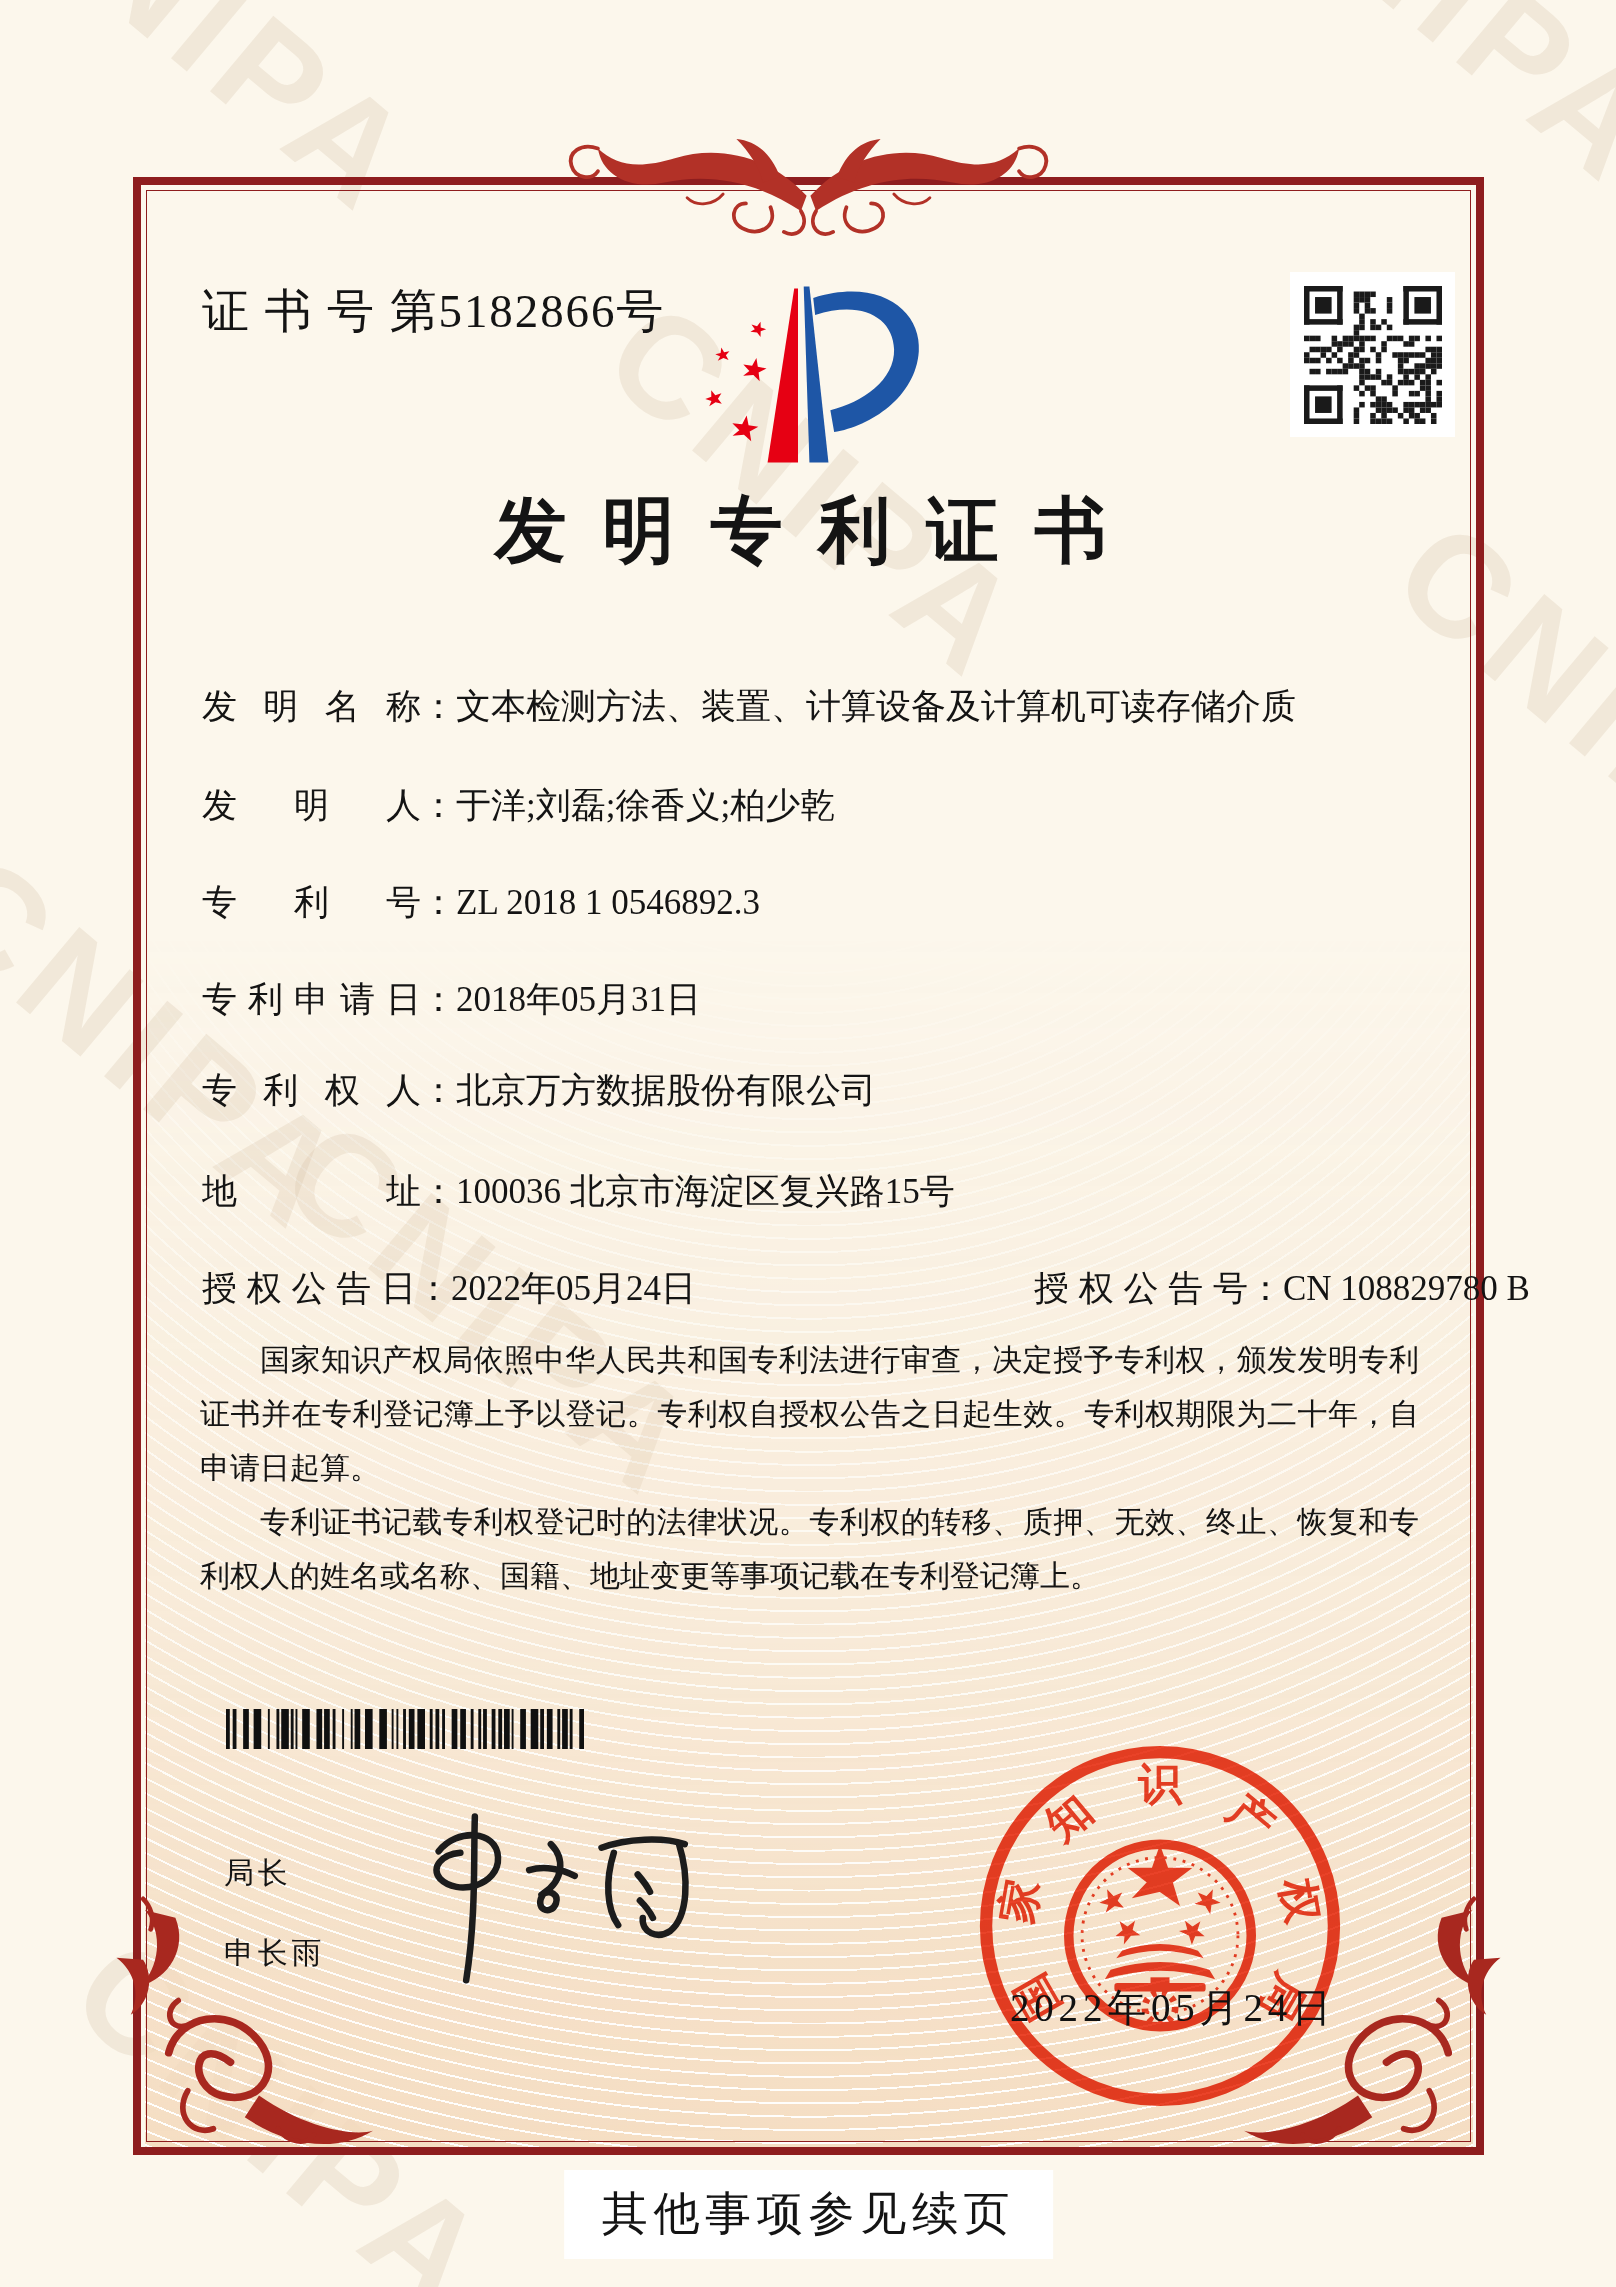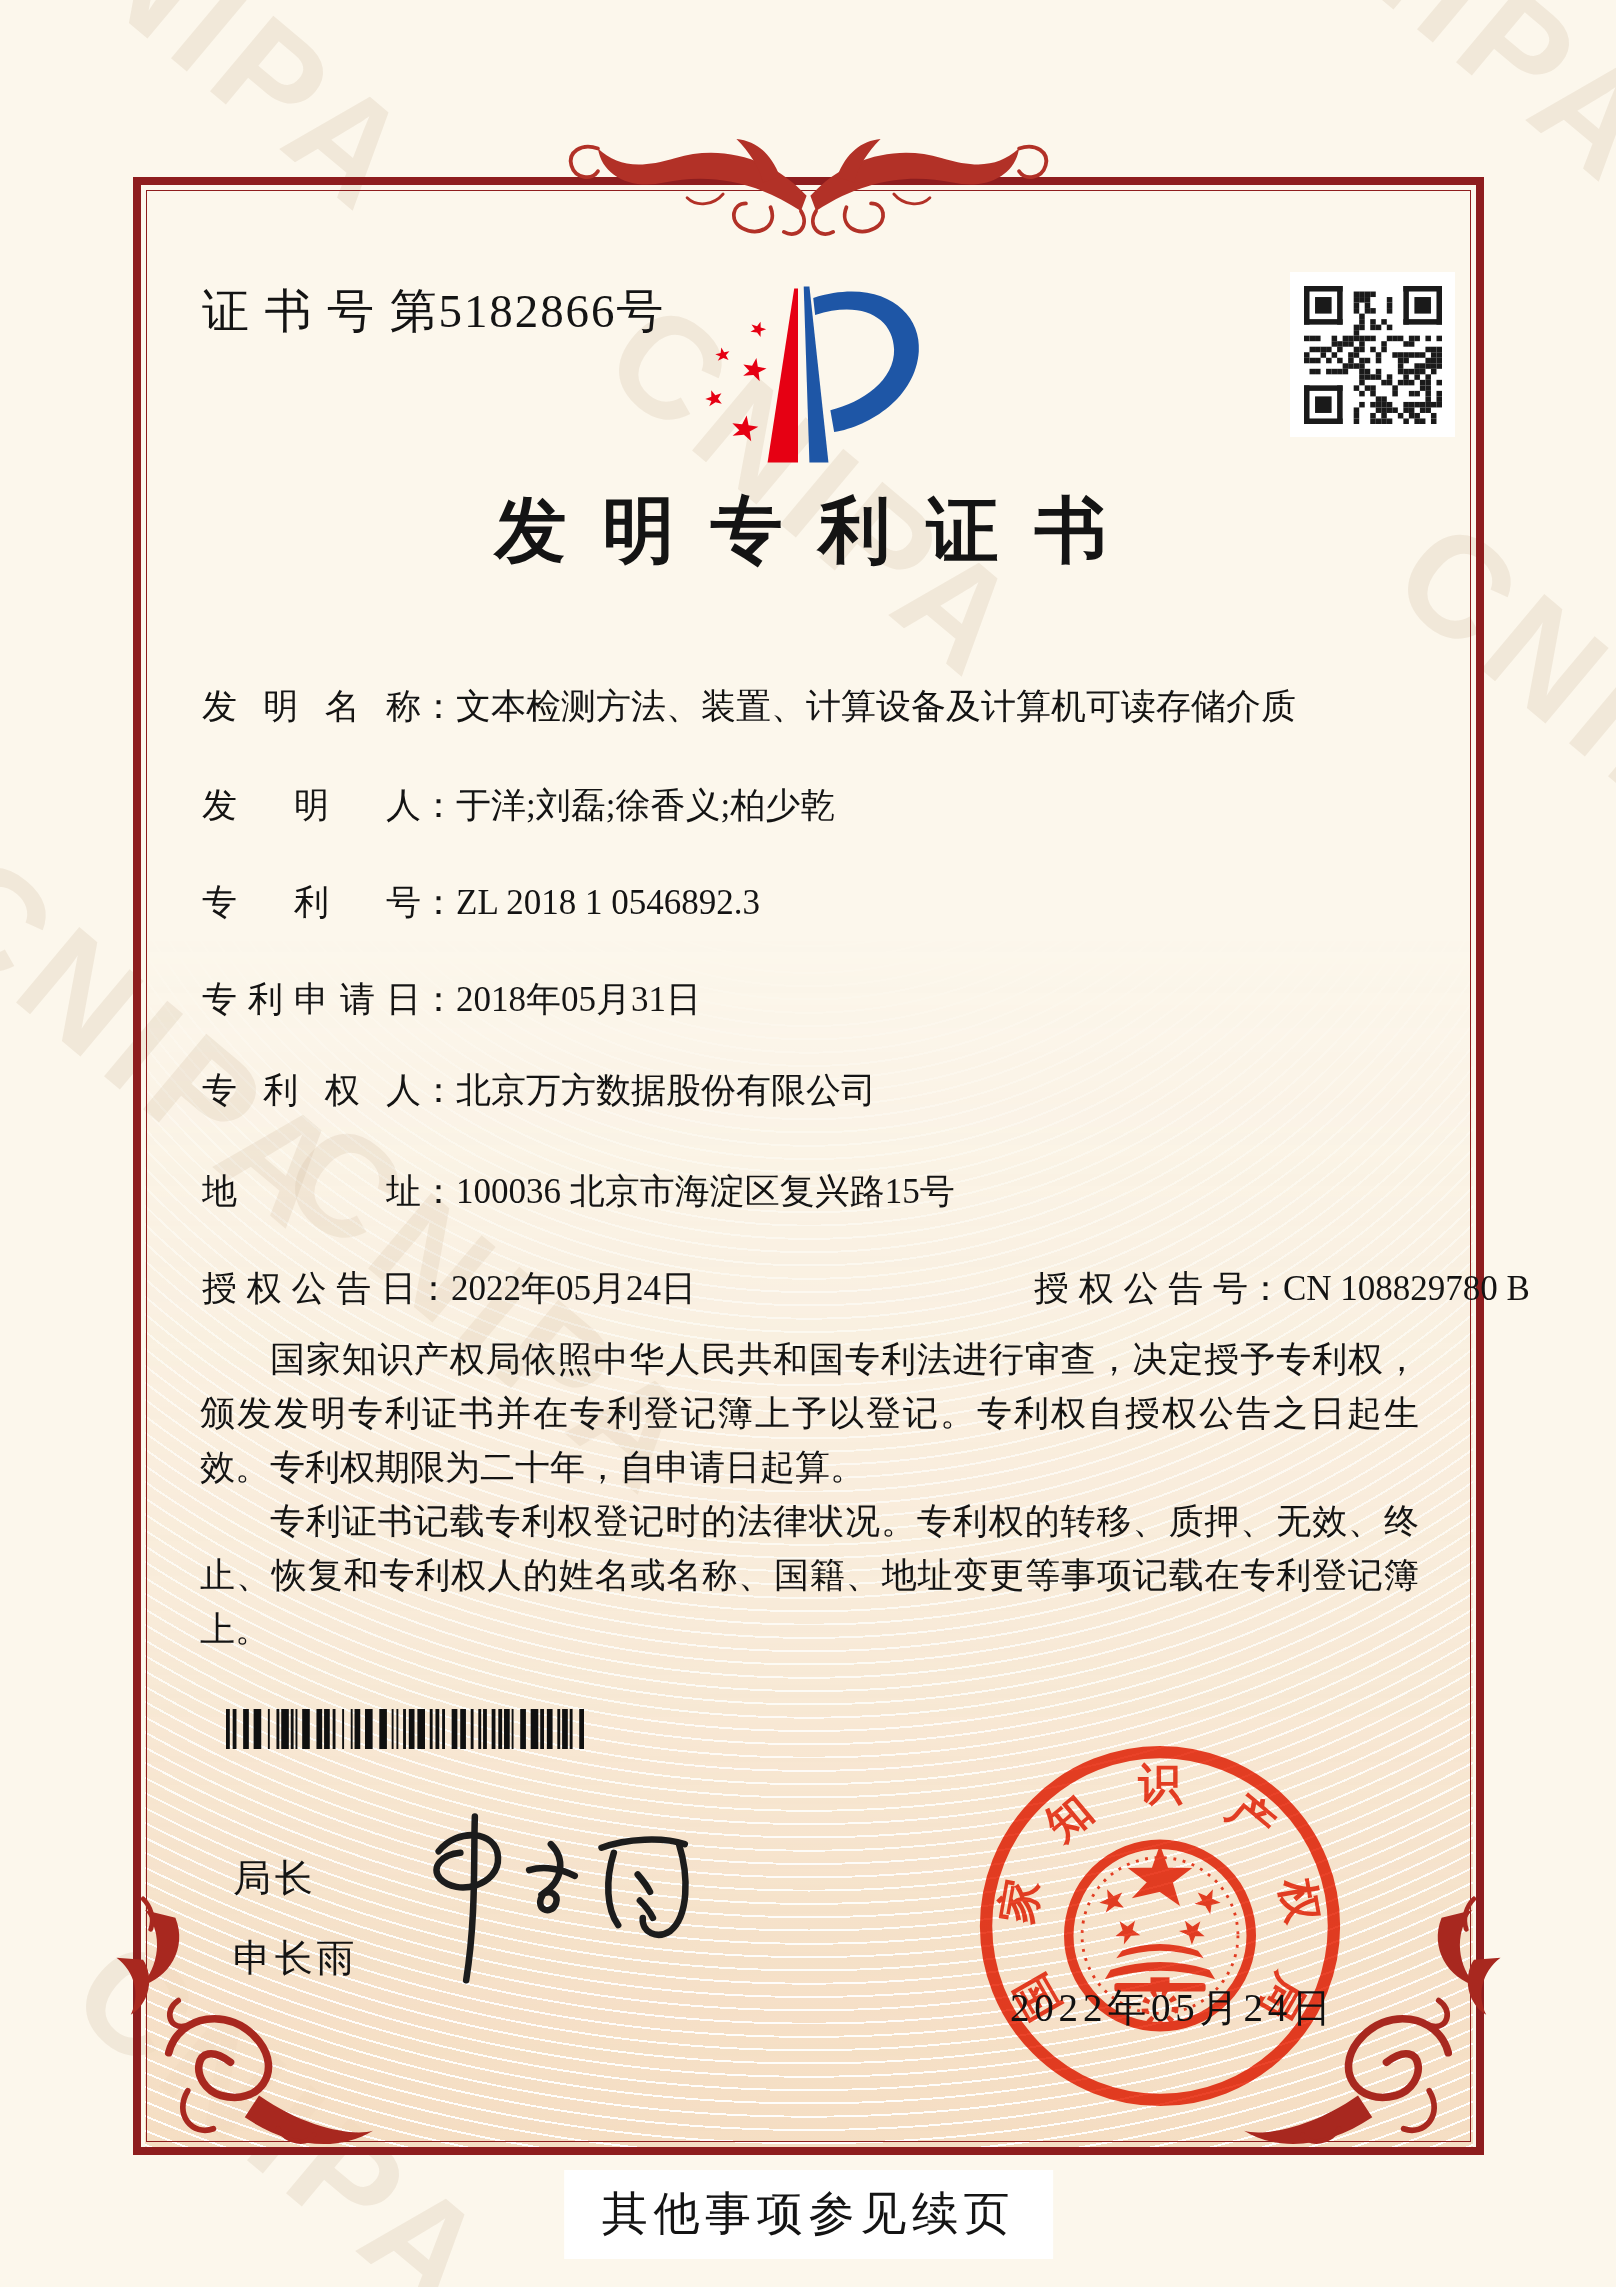--- a/index.html
+++ b/index.html
@@ -24,26 +24,26 @@
   .qr-box{position:absolute;left:1290px;top:272px;width:165px;height:165px;background:#ffffff;z-index:5;}
   .qr-box svg{position:absolute;left:14.3px;top:14.3px;}
   .title{position:absolute;left:0;top:483px;width:100%;text-align:center;
       font-size:72px;font-weight:700;letter-spacing:36px;padding-left:20px;box-sizing:border-box;z-index:5;}
   .field-row{position:absolute;left:202px;font-size:35px;white-space:nowrap;z-index:5;}
   .f-label{display:inline-block;width:219px;text-align:justify;text-align-last:justify;vertical-align:top;}
   .f-colon{display:inline-block;}
   .f-value{display:inline-block;}
   .grant2{position:absolute;left:832px;top:0;white-space:nowrap;}
   .g-label{display:inline-block;width:214px;text-align:justify;text-align-last:justify;vertical-align:top;}
-  .paras{position:absolute;left:200px;top:1333px;width:1219px;font-size:35px;line-height:54px;
+  .paras{position:absolute;left:200px;top:1333px;width:1219px;font-size:30px;line-height:54px;
       text-align:justify;z-index:5;}
   .paras p{margin:0;text-indent:2em;}
   .barcode{position:absolute;left:226px;top:1709px;z-index:5;}
-  .officer{position:absolute;left:233px;font-family:"Liberation Sans","DejaVu Sans",sans-serif;
-      font-size:38px;font-weight:500;letter-spacing:3.8px;z-index:5;}
+  .officer{position:absolute;left:224px;font-family:"Liberation Sans","DejaVu Sans",sans-serif;
+      font-size:30px;font-weight:500;letter-spacing:3.8px;z-index:5;}
   .signature{position:absolute;left:388px;top:1807px;z-index:5;}
   .seal{position:absolute;left:968px;top:1734px;z-index:6;mix-blend-mode:multiply;opacity:.95;}
   .seal-date{position:absolute;left:1010px;top:1981px;font-size:39px;letter-spacing:4.8px;color:#111;z-index:7;white-space:nowrap;}
   .page-num{position:absolute;left:0;top:2091px;width:100%;text-align:center;font-size:32px;letter-spacing:3.8px;z-index:5;}
   .note{position:absolute;left:50%;transform:translateX(-50%);top:2170px;background:#ffffff;
       padding:13.3px 38px;font-size:46px;letter-spacing:5.7px;z-index:5;white-space:nowrap;text-align:center;}
 </style>
 </head>
 <body>
 

